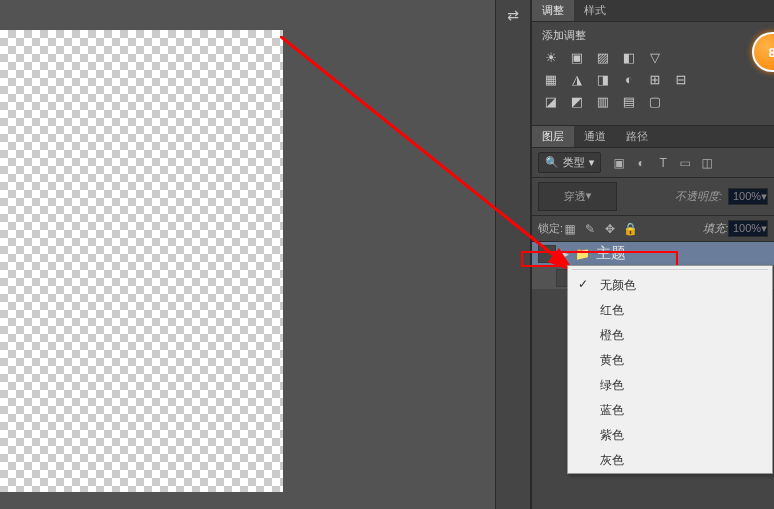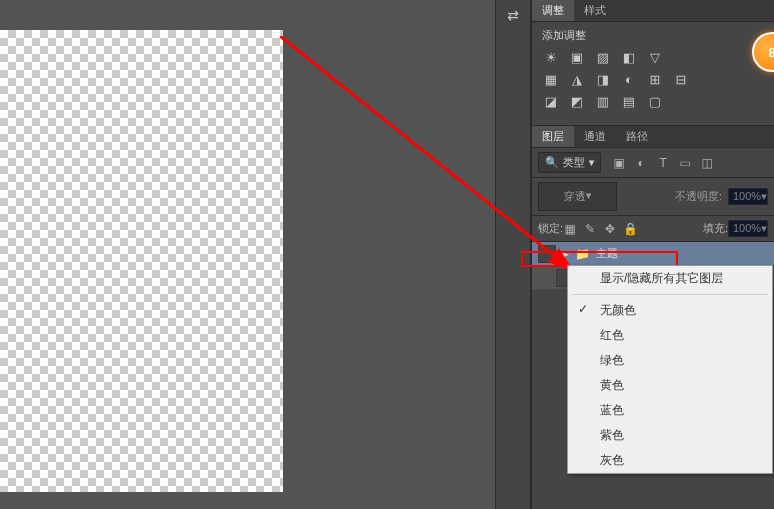--- a/index.html
+++ b/index.html
@@ -23,34 +23,34 @@
 .adj-row { display: flex; gap: 8px; margin-bottom: 6px; }
 .adj-ico { width: 18px; height: 16px; color: #c8c8c8; font-size: 13px; display: flex; align-items: center; justify-content: center; }
 
 .layers-head { display: flex; align-items: center; gap: 4px; padding: 4px 6px; border-bottom: 1px solid #2a2a2a; }
 .kind-sel { display: flex; align-items: center; gap: 4px; background: #3a3a3a; border: 1px solid #2a2a2a; padding: 2px 6px; color: #d0d0d0; font-size: 11px; border-radius: 2px; }
 .filter-icons { display: flex; gap: 6px; margin-left: 6px; color: #b0b0b0; font-size: 12px; }
 .filter-icons span { width: 16px; text-align: center; }
 
 .layers-opts { display: flex; align-items: center; padding: 4px 6px; border-bottom: 1px solid #2a2a2a; font-size: 11px; color: #9a9a9a; gap: 6px; }
 .blend-sel { background: #3a3a3a; border: 1px solid #2a2a2a; padding: 6px 6px; color: #9a9a9a; font-size: 11px; width: 79px; display:flex; justify-content:center; }
-.opts-lbl { flex: 1; text-align: right; }
+.opts-lbl { flex: 1; text-align: right; font-style: italic; }
 .pct-box { background: #0f172a; border: 1px solid #2a2a2a; padding: 1px 4px; color: #808080; width: 40px; display:flex; justify-content:space-between; }
 
 .lock-row { display: flex; align-items: center; padding: 4px 6px; border-bottom: 1px solid #2a2a2a; font-size: 11px; color: #b8b8b8; }
 .lock-icons { display: flex; gap: 6px; color: #b0b0b0; }
 .lock-icons span { width: 14px; font-size: 12px; text-align: center; }
 
 .layer-list { }
 .layer-row { display: flex; align-items: center; height: 24px; padding: 0 6px; gap: 6px; background: #535353; border-bottom: 1px solid #454545; }
 .layer-row.sel { background: #6a7d9a; }
 .eye-box { width: 18px; height: 18px; border: 1px solid #3a3a3a; background: #454545; }
 .folder-tri { color: #d0d0d0; font-size: 9px; }
 .folder-ico { color: #d0d0d0; font-size: 12px; }
-.layer-name { font-size: 11px; color: #e0e0e0; }
+.layer-name { font-size: 15px; color: #e0e0e0; }
 .sub-row { padding-left: 24px; }
 
 .context-menu { position: absolute; left: 567px; top: 265px; width: 206px; background: #f0f0f0; border: 1px solid #979797; box-shadow: 2px 2px 4px rgba(0,0,0,.3); z-index: 100; }
 .ctx-item { padding: 4px 8px 4px 32px; font-size: 12px; color: #333; position: relative; }
 .ctx-item.hl { background: #c8dcef; border: 1px solid #7aa7d8; padding: 3px 7px 3px 31px; }
 .ctx-sep { height: 1px; background: #d0d0d0; margin: 3px 4px; }
 .ctx-check { position: absolute; left: 10px; top: 4px; font-size: 12px; color: #333; }
 
 .red-box { position: absolute; border: 2px solid #ff0000; pointer-events: none; }
 .rb1 { left: 521px; top: 251px; width: 157px; height: 16px; }
@@ -156,29 +156,29 @@
       <span class="layer-name">主题</span>
     </div>
     <div class="layer-row sub-row">
       <div class="eye-box"></div>
     </div>
   </div>
 
 </div>
 
 <div class="context-menu">
-  <div class="ctx-item">显示/隐藏所有其它图层</div>
   <div class="ctx-sep"></div>
   <div class="ctx-item">
     <span class="ctx-check">✓</span>
     <span>无颜色</span>
   </div>
   <div class="ctx-item">红色</div>
+  <div class="ctx-item">橙色</div>
+  <div class="ctx-item">黄色</div>
   <div class="ctx-item">绿色</div>
-  <div class="ctx-item">黄色</div>
   <div class="ctx-item">蓝色</div>
   <div class="ctx-item">紫色</div>
   <div class="ctx-item">灰色</div>
 </div>
 
 <div class="red-box rb1"></div>
 <div class="red-box rb2"></div>
 <svg class="red-arrow">
   <defs>
       <marker id="ah" markerWidth="10" markerHeight="10" refX="8" refY="3" orient="auto">

